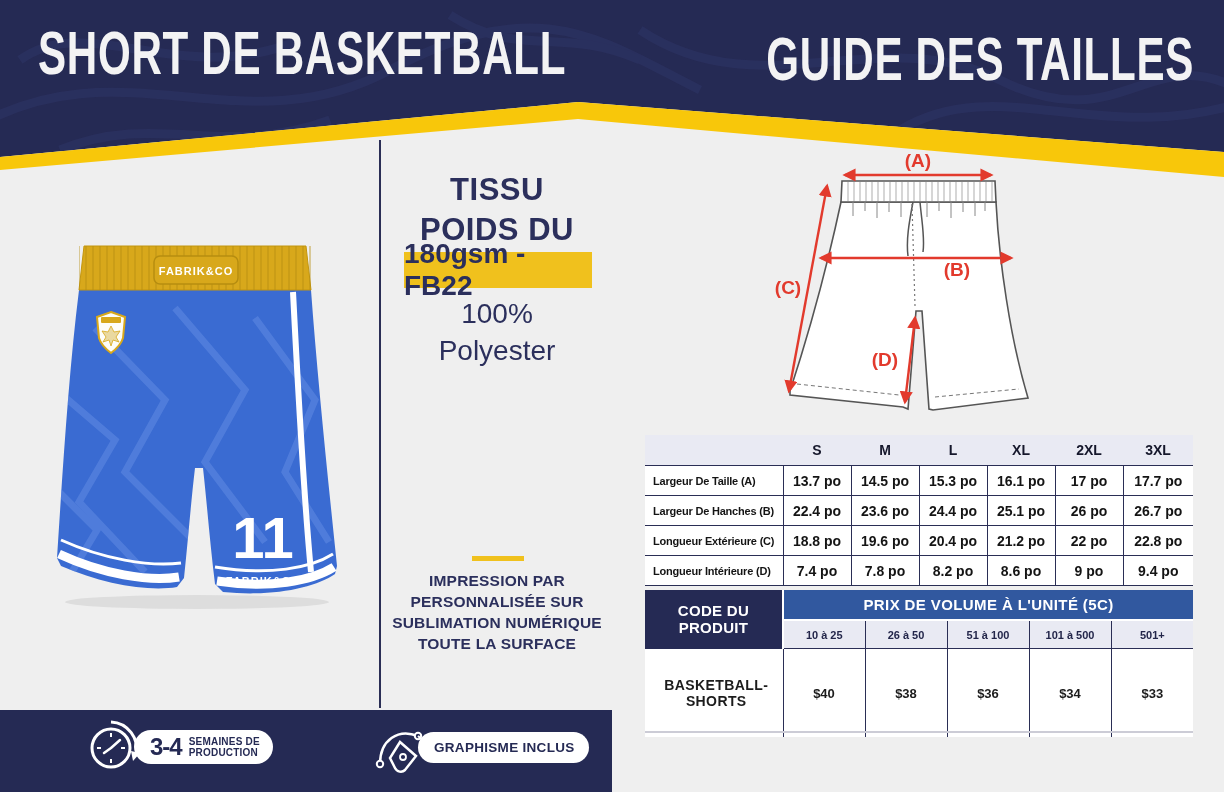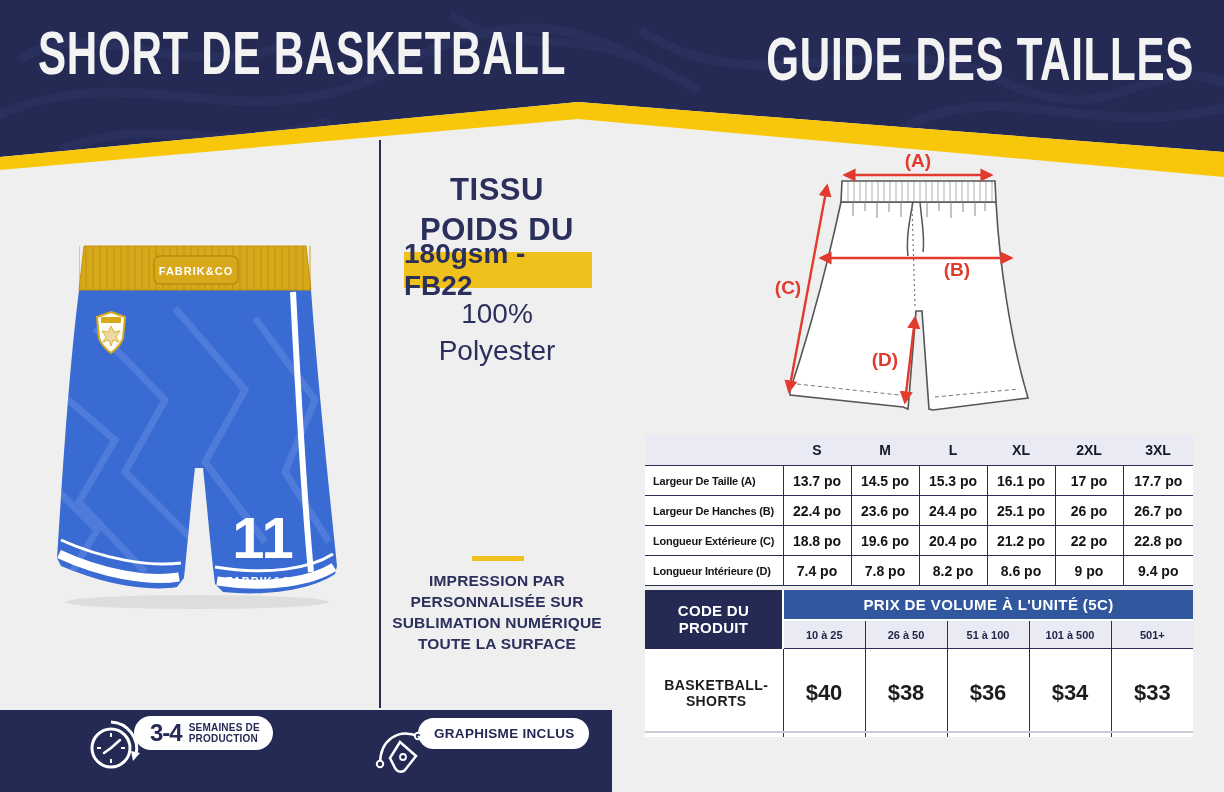--- a/index.html
+++ b/index.html
@@ -48,25 +48,25 @@
     letter-spacing:.3px;border:none;border-right:2px solid #ffffff;}
   .price-table th.volume{background:#31589f;color:#fff;font-size:15px;font-weight:bold;
     letter-spacing:.4px;height:27px;border:none;border-bottom:2px solid #ffffff;}
   .price-table th.tier{background:#e9eaf3;color:#23264a;font-size:11px;font-weight:bold;
     height:25px;border:none;border-right:1px solid #2a2e55;border-bottom:1px solid #2a2e55;}
   .price-table th.tier:last-child{border-right:none;}
   .price-table td{background:#fff;height:86px;text-align:center;border:none;
     border-right:1px solid #2a2e55;}
   .price-table td:last-child{border-right:none;}
   .price-table td.codecell{font-size:14px;font-weight:600;color:#1c1c1c;letter-spacing:.4px;padding-left:6px;}
-  .price-table td.pricecell{font-size:22px;font-weight:600;color:#1c1c1c;}
+  .price-table td.pricecell{font-size:13px;font-weight:600;color:#1c1c1c;}
   .table-underline{position:absolute;left:645px;top:731px;width:548px;height:2px;background:#ccccd6;}
   
   .footer{position:absolute;left:0;top:710px;width:612px;height:82px;background:#252a54;}
-  .badge{position:absolute;display:flex;align-items:flex-start;}
+  .badge{position:absolute;display:flex;align-items:center;}
   .badge-production{left:84px;top:6px;}
   .badge-graphics{left:372px;top:8px;}
   .badge-icon{position:relative;z-index:2;flex:0 0 auto;}
   .pill{position:relative;z-index:1;margin-left:-12px;background:#ffffff;border-radius:18px;
     display:inline-flex;align-items:center;padding:0 13px 0 16px;height:34px;color:#252a54;}
   .pill-big{font-size:24px;font-weight:bold;letter-spacing:-1px;margin-right:7px;}
   .pill-lines{display:flex;flex-direction:column;justify-content:center;}
   .pill-lines span{font-size:10px;font-weight:bold;line-height:11px;letter-spacing:.2px;}
   .pill2{height:31px;border-radius:16px;padding:0 14px 0 16px;}
   .pill-label{font-size:13.5px;font-weight:bold;letter-spacing:.3px;}

